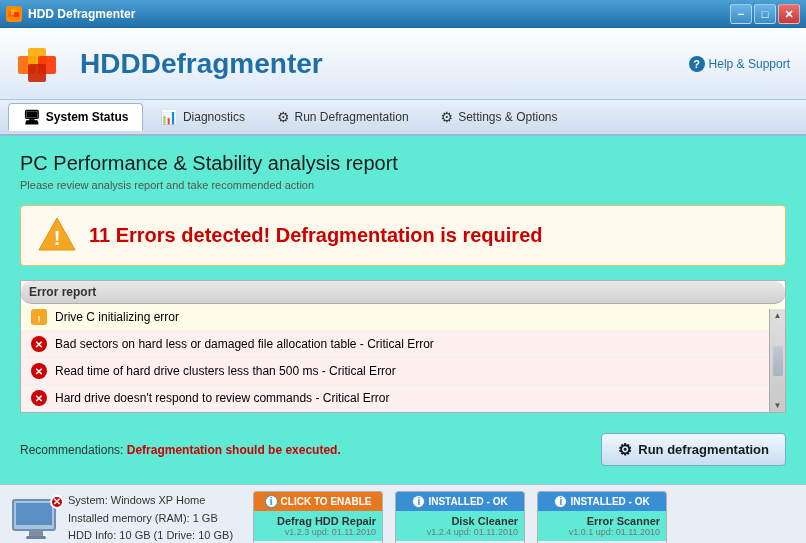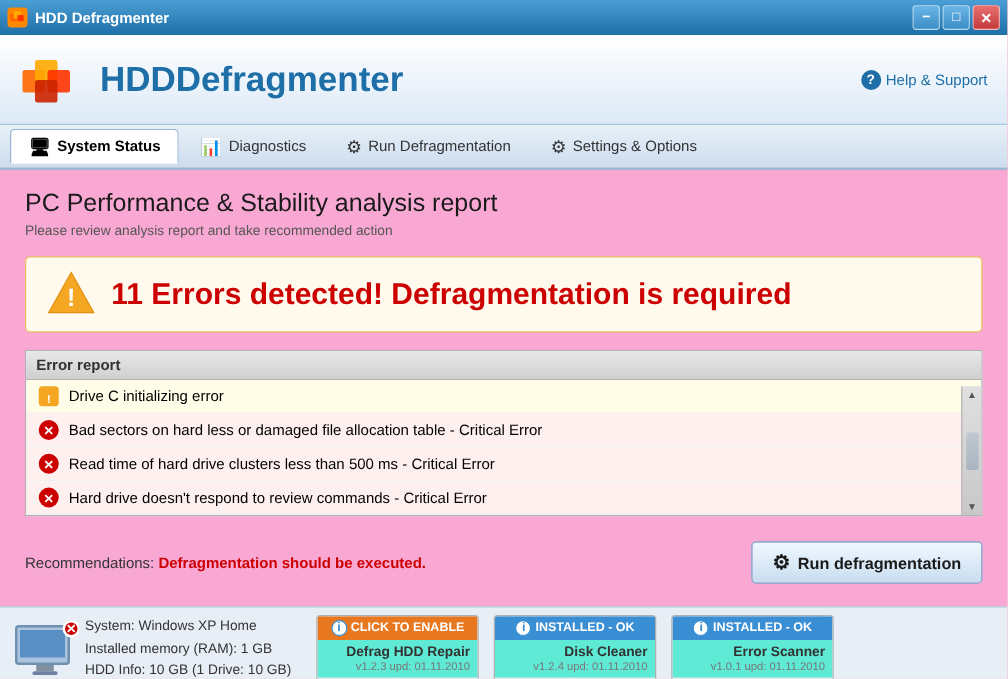--- a/index.html
+++ b/index.html
@@ -86,21 +86,21 @@
     .nav-tab.active {
       background: white;
       border-color: #9ab8d4 #9ab8d4 white #9ab8d4;
       font-weight: bold;
       color: #000;
     }
     .tab-icon { font-size: 14px; }
 
     
     #main {
-      background: #f9a8d4;
+      background: #5eead4;
       padding: 16px 20px 10px;
       flex: 1;
     }
     #page-title-text {
       font-size: 20px;
       color: #1a1a1a;
       font-weight: normal;
       margin-bottom: 4px;
     }
     #page-subtitle {
@@ -114,39 +114,40 @@
       border: 1px solid #e8c060;
       background: #fffaed;
       border-radius: 4px;
       padding: 10px 16px;
       display: flex;
       align-items: center;
       gap: 12px;
       margin-bottom: 14px;
     }
     #error-message {
-      font-size: 24px;
+      font-size: 20px;
       color: #cc0000;
       font-weight: bold;
     }
 
     
     #error-report-container {
       border: 1px solid #b0b0b0;
       background: white;
       margin-bottom: 12px;
       position: relative;
     }
     #error-report-header {
       background: linear-gradient(to bottom, #e8e8e8, #d0d0d0);
       padding: 4px 8px;
       font-size: 12px;
       font-weight: bold;
       color: #333;
       border-bottom: 1px solid #b0b0b0;
+      border-radius: 10px;
     }
     #error-report-scroll {
       max-height: 140px;
       overflow-y: auto;
     }
     .error-row {
       display: flex;
       align-items: center;
       gap: 8px;
       padding: 5px 10px;

